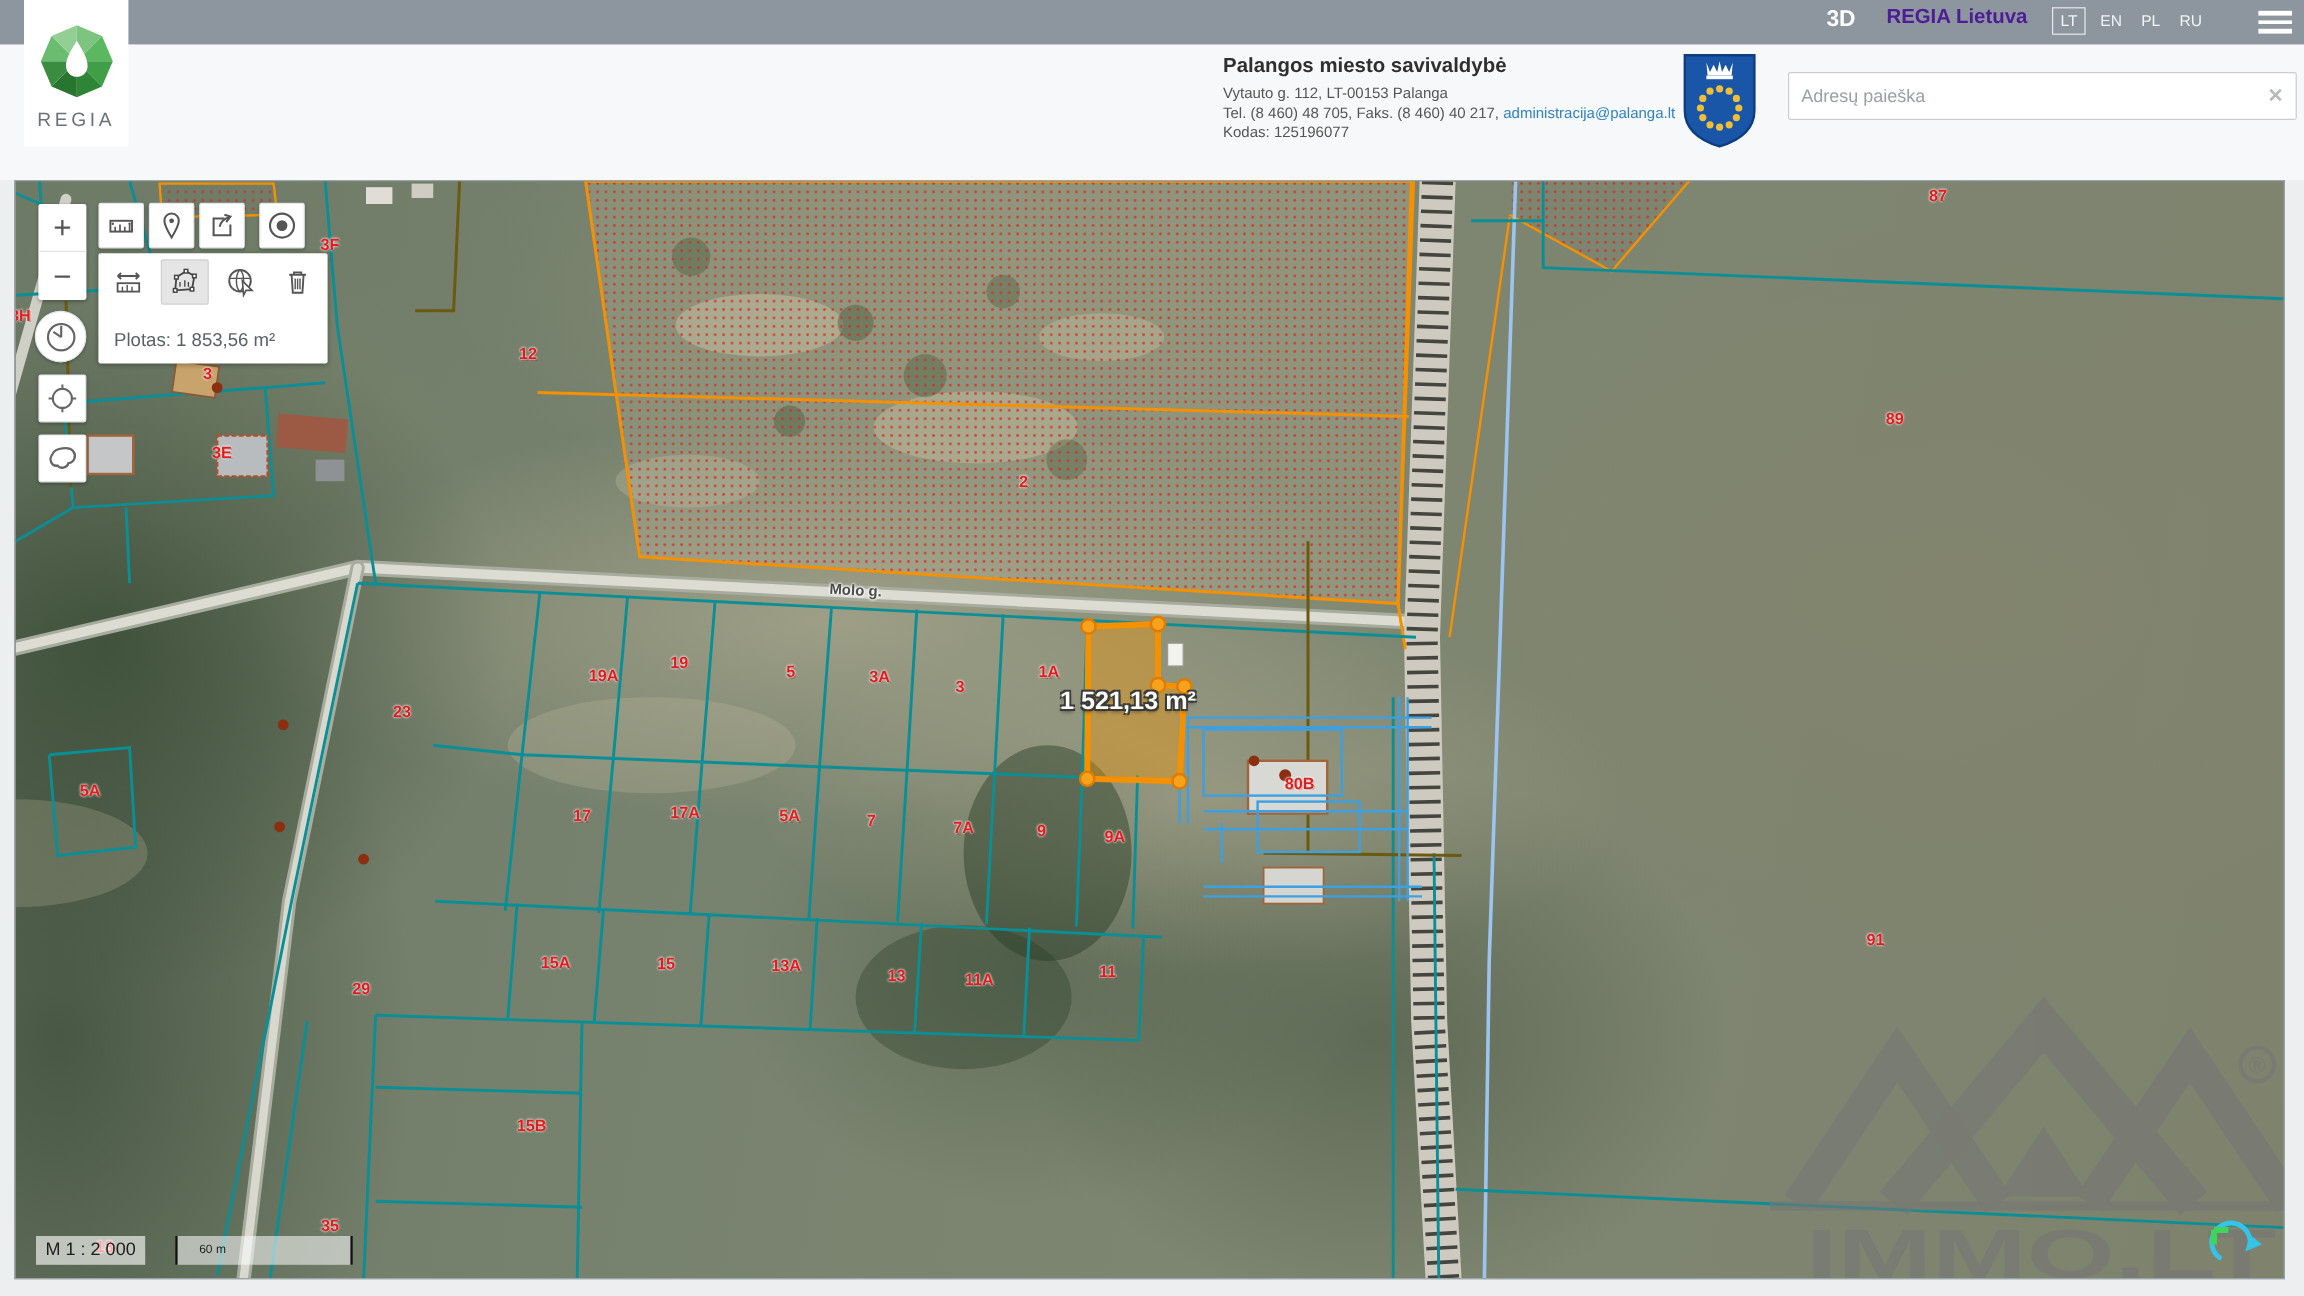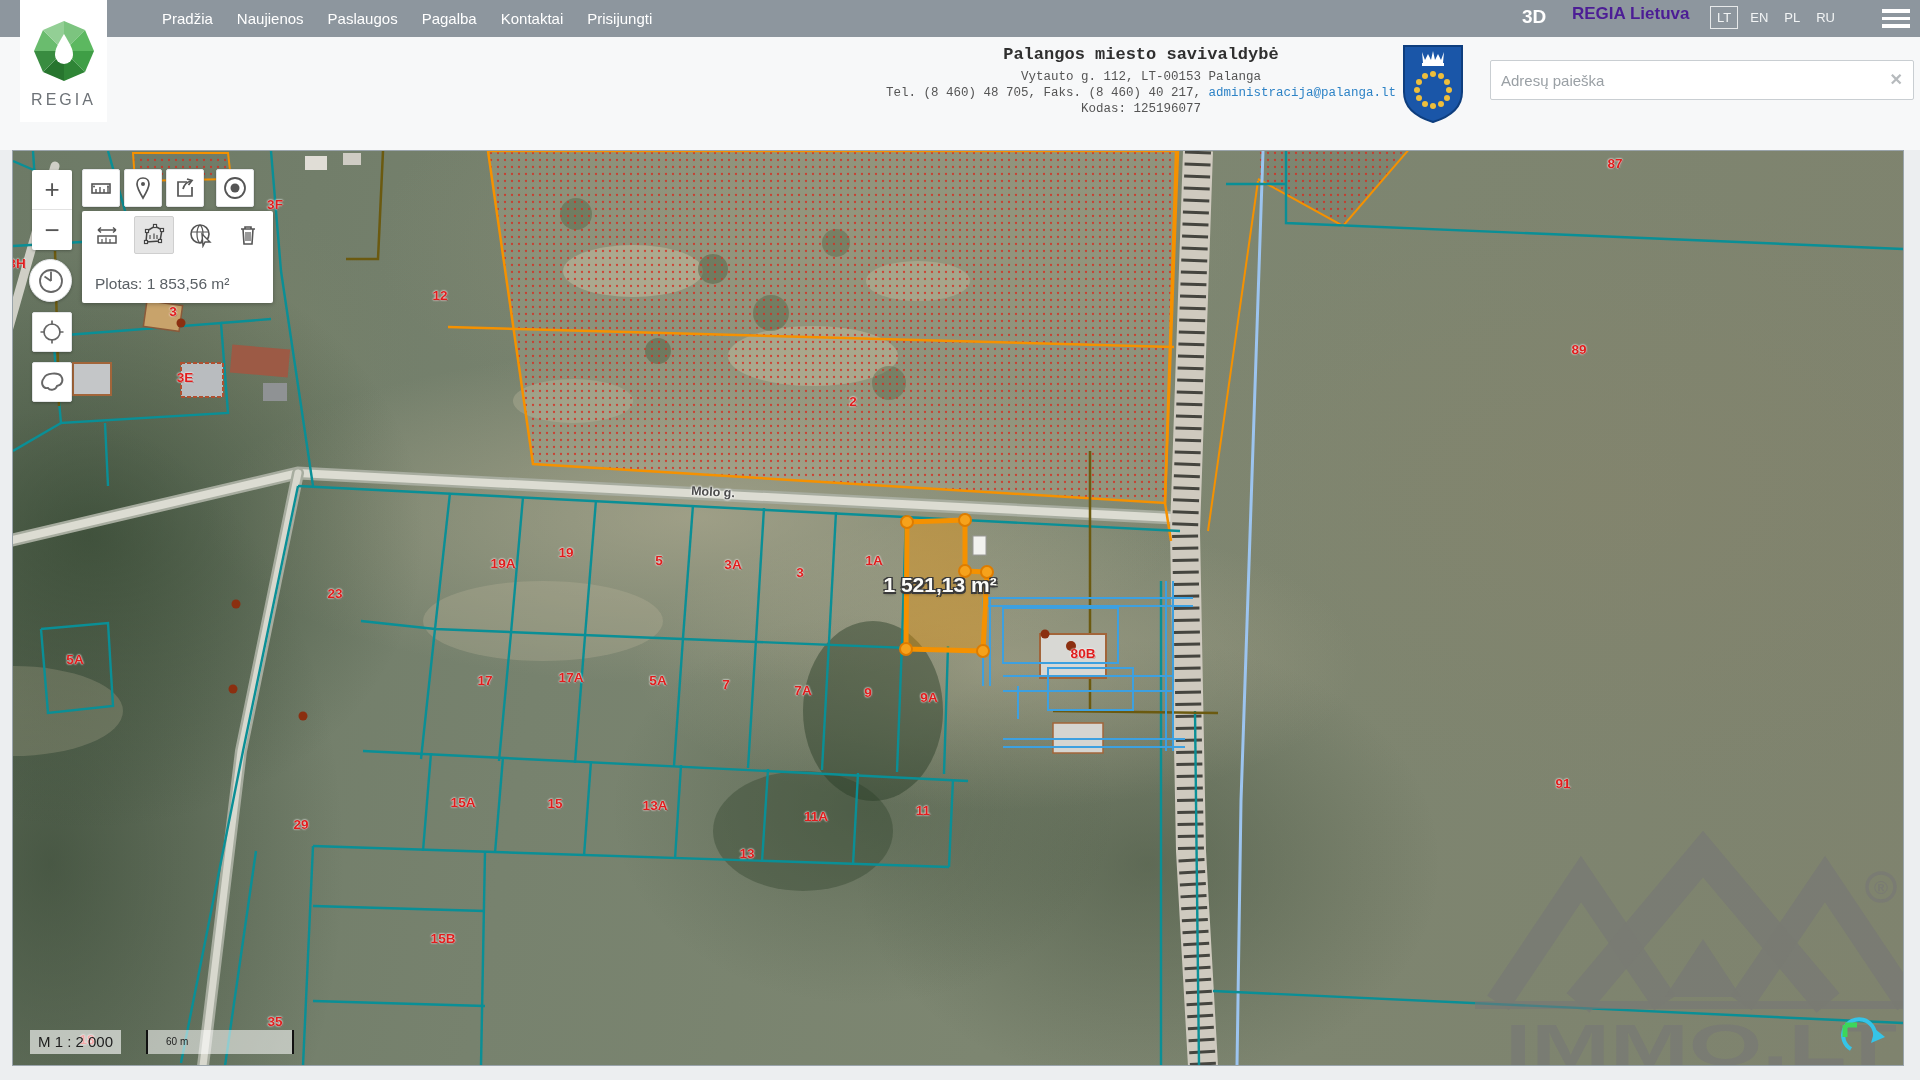--- a/index.html
+++ b/index.html
@@ -15,21 +15,21 @@
   .langs { position:absolute; left:1706px; top:6px; display:flex; align-items:center; }
   .lang { color:#f2f4f5; font-size:13px; margin:0 8px; cursor:pointer; }
   .lang.active { border:1px solid #e7e9ea; padding:3px 6px; margin:0 4px; }
   .burger { position:absolute; left:1882px; top:9px; width:28px; cursor:pointer; }
   .burger div { height:3.5px; background:#fff; margin-bottom:4px; }
 
   
   .headband { position:absolute; left:0; top:37px; width:1920px; height:113px; background:#f7f8f9; z-index:10; }
   .logocard { position:absolute; left:20px; top:0; width:87px; height:122px; background:#fff; z-index:35; text-align:center; }
   .logotext { margin-top:3px; font-size:16px; letter-spacing:3px; color:#6d7277; }
-  .muni { position:absolute; right:524px; top:45px; text-align:center; z-index:20;font-family:Liberation Mono, monospace; }
+  .muni { position:absolute; right:524px; top:45px; text-align:left; z-index:20; }
   .muni h1 { font-size:17px; color:#2f2f2f; margin-bottom:5px; }
   .muni .ln { font-size:12.5px; color:#555; line-height:16px; }
   .muni a { color:#2e83c6; text-decoration:none; }
   .coat { position:absolute; left:1402px; top:44px; z-index:20; }
   .searchwrap { position:absolute; left:1490px; top:60px; width:424px; height:40px; z-index:20;
                 background:#fff; border:1px solid #c9ced2; border-radius:2px; }
   .searchwrap input { position:absolute; left:10px; top:0; width:380px; height:38px; border:none; outline:none;
                 font-size:15px; color:#444; background:transparent; }
   .searchwrap input::placeholder { color:#9aa0a5; }
   .clearx { position:absolute; right:10px; top:9px; color:#b6babd; font-size:16px; font-weight:bold; cursor:pointer; }
@@ -85,28 +85,20 @@
   .mpanel .ib.active { background:#e5e5e5; border-color:#cfcfcf; }
   .plotas { position:absolute; left:13px; top:64px; font-size:15.5px; color:#5b6166; }
 
   
   .wm { position:absolute; left:0; top:0; pointer-events:none; }
 </style>
 </head>
 <body>
 
 <div class="topnav">
-  <ul class="menu">
-    <li>Pradžia</li>
-    <li>Naujienos</li>
-    <li>Paslaugos</li>
-    <li>Pagalba</li>
-    <li>Kontaktai</li>
-    <li>Prisijungti</li>
-  </ul>
   <span class="nav3d">3D</span>
   <span class="navbrand">REGIA Lietuva</span>
   <div class="langs">
     <span class="lang active">LT</span>
     <span class="lang">EN</span>
     <span class="lang">PL</span>
     <span class="lang">RU</span>
   </div>
   <div class="burger">
       <div></div>
@@ -370,21 +362,21 @@
       <span class="plabel" style="left: 558px; top: 526px;">17A</span>
       <span class="plabel" style="left: 645px; top: 529px;">5A</span>
       <span class="plabel" style="left: 713px; top: 533px;">7</span>
       <span class="plabel" style="left: 790px; top: 539px;">7A</span>
       <span class="plabel" style="left: 855px; top: 541px;">9</span>
       <span class="plabel" style="left: 916px; top: 546px;">9A</span>
       <span class="plabel" style="left: 288px; top: 673px;">29</span>
       <span class="plabel" style="left: 450px; top: 651px;">15A</span>
       <span class="plabel" style="left: 542px; top: 652px;">15</span>
       <span class="plabel" style="left: 642px; top: 654px;">13A</span>
-      <span class="plabel" style="left: 734px; top: 662px; margin-top: 40px;">13</span>
+      <span class="plabel" style="left: 734px; top: 662px;">13</span>
       <span class="plabel" style="left: 803px; top: 665px;">11A</span>
       <span class="plabel" style="left: 910px; top: 659px;">11</span>
       <span class="plabel" style="left: 430px; top: 787px;">15B</span>
       <span class="plabel" style="left: 74px; top: 888px;">18</span>
       <span class="plabel" style="left: 262px; top: 870px;">35</span>
       <span class="plabel" style="left: 1070px; top: 502px;">80B</span>
       <span class="plabel" style="left: 1602px; top: 12px;">87</span>
       <span class="plabel" style="left: 1566px; top: 198px;">89</span>
       <span class="plabel" style="left: 1550px; top: 632px;">91</span>
     </div>

